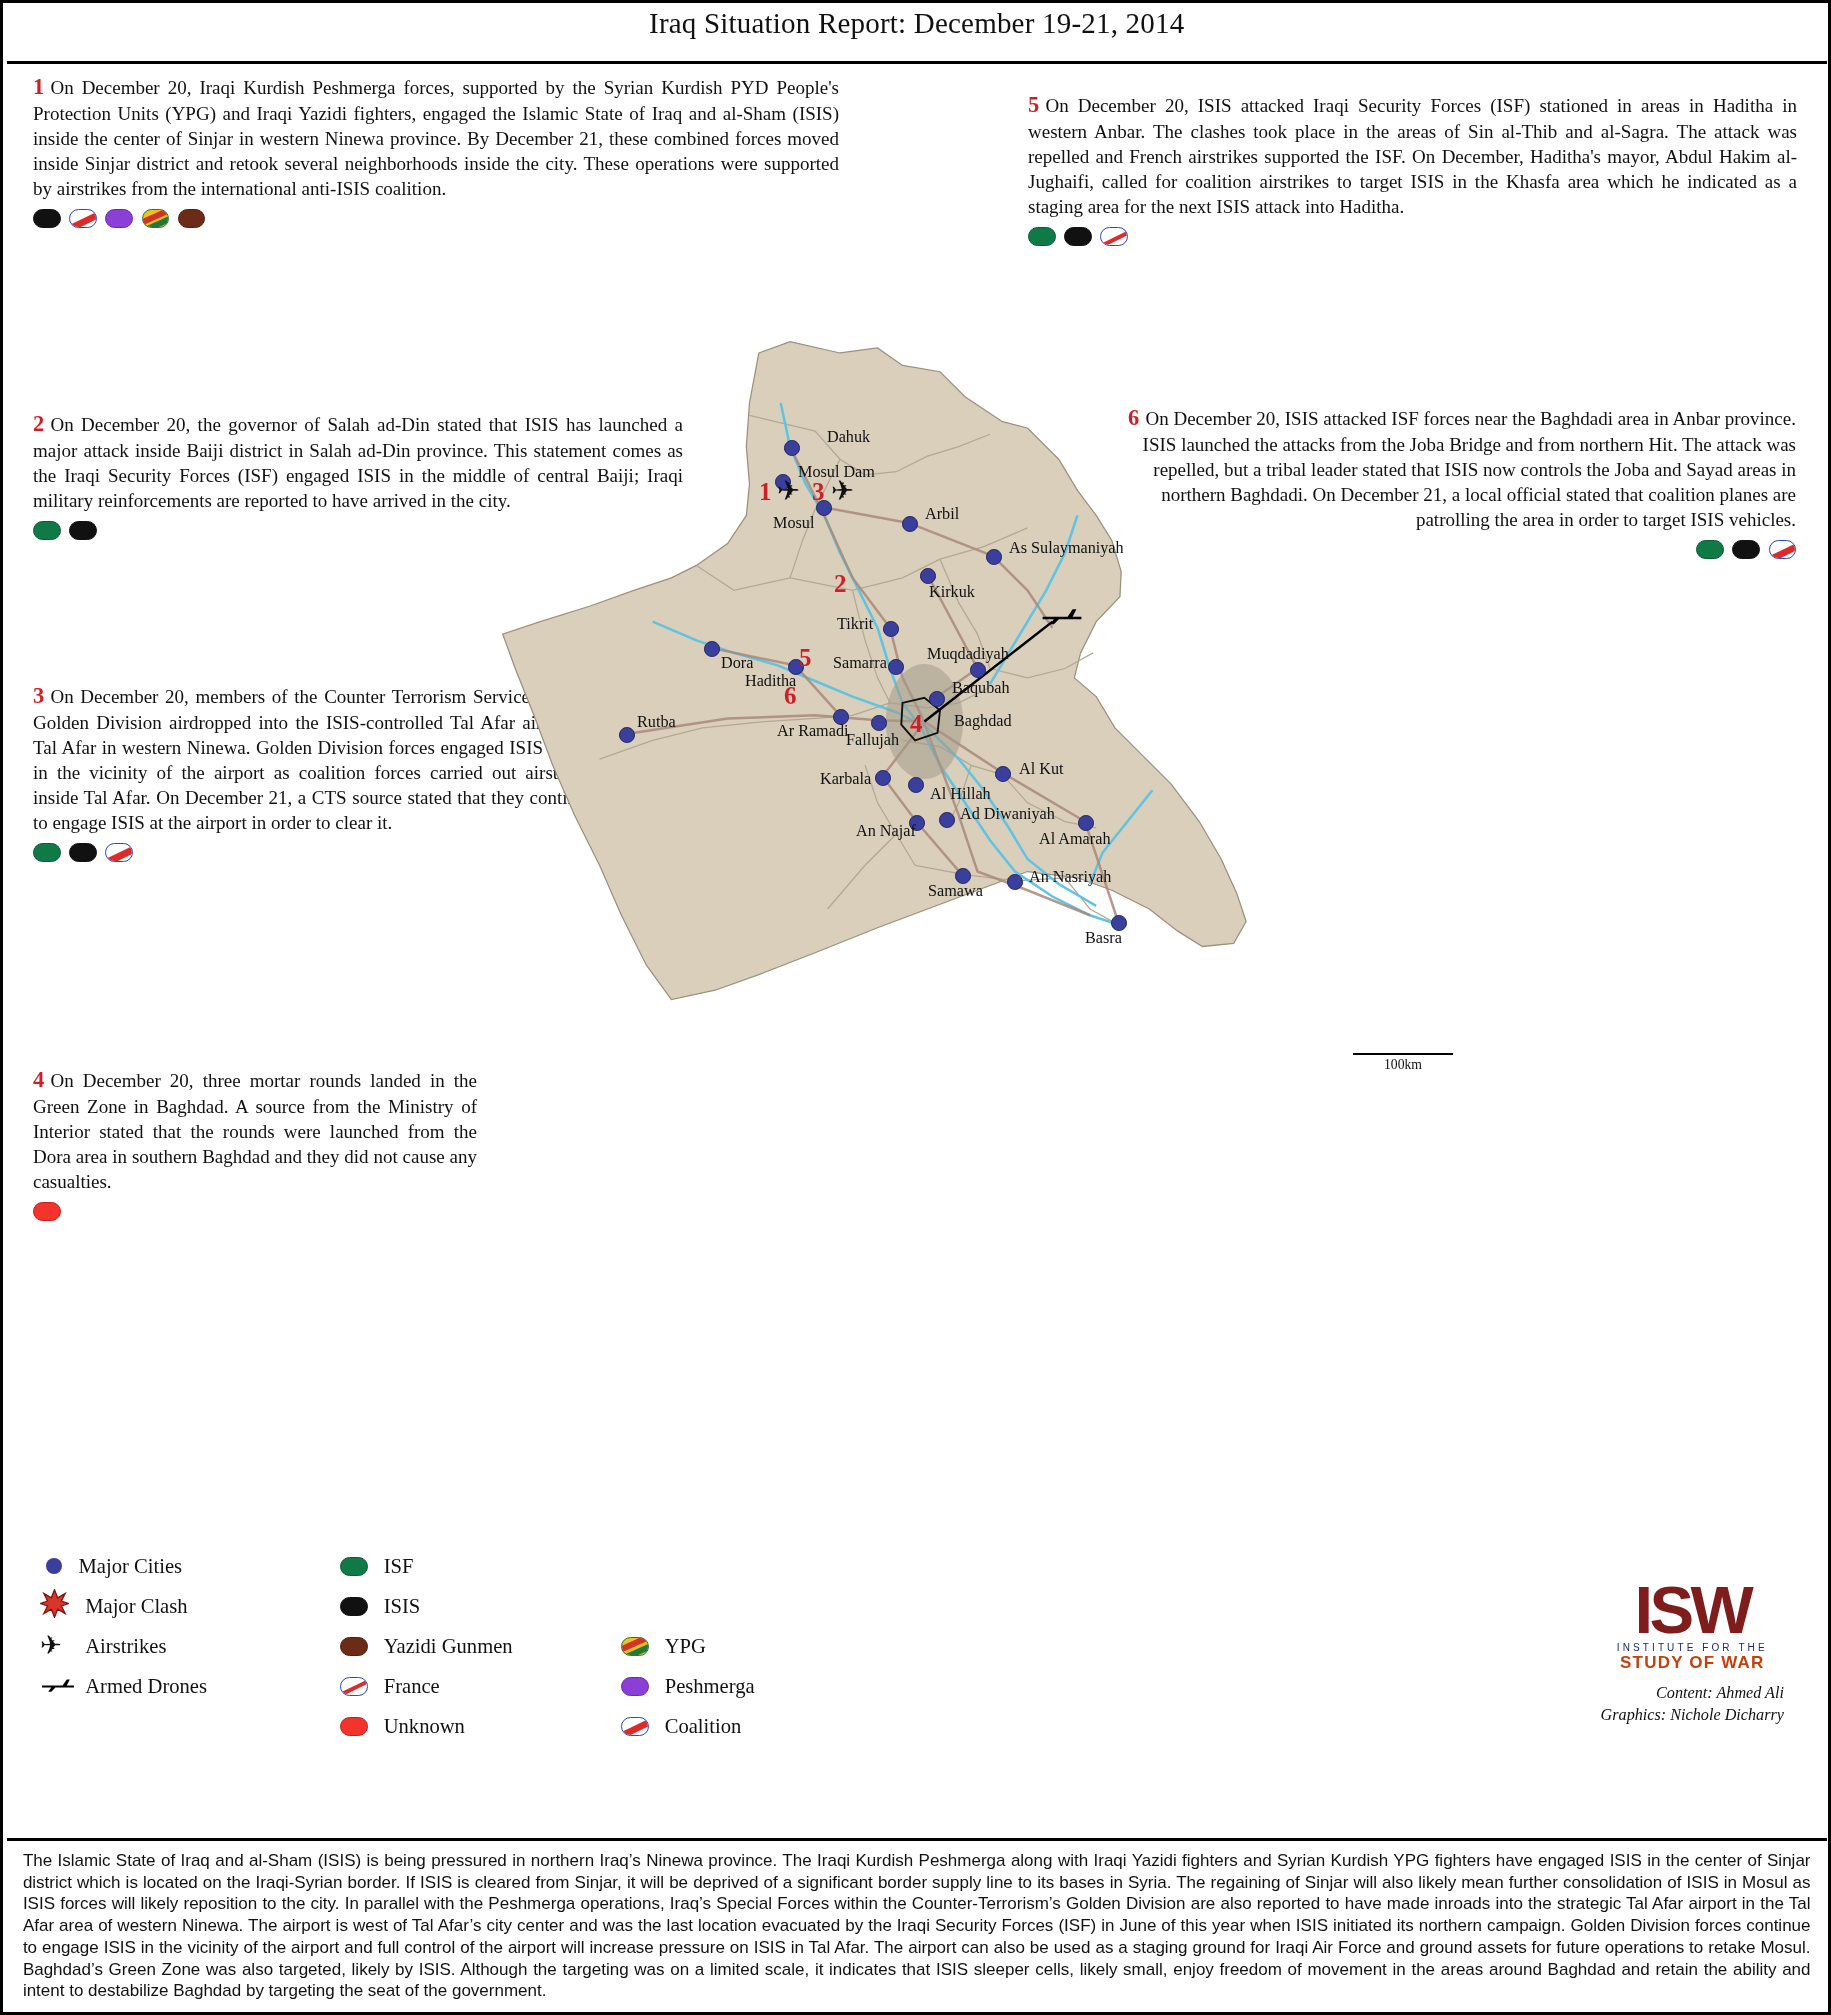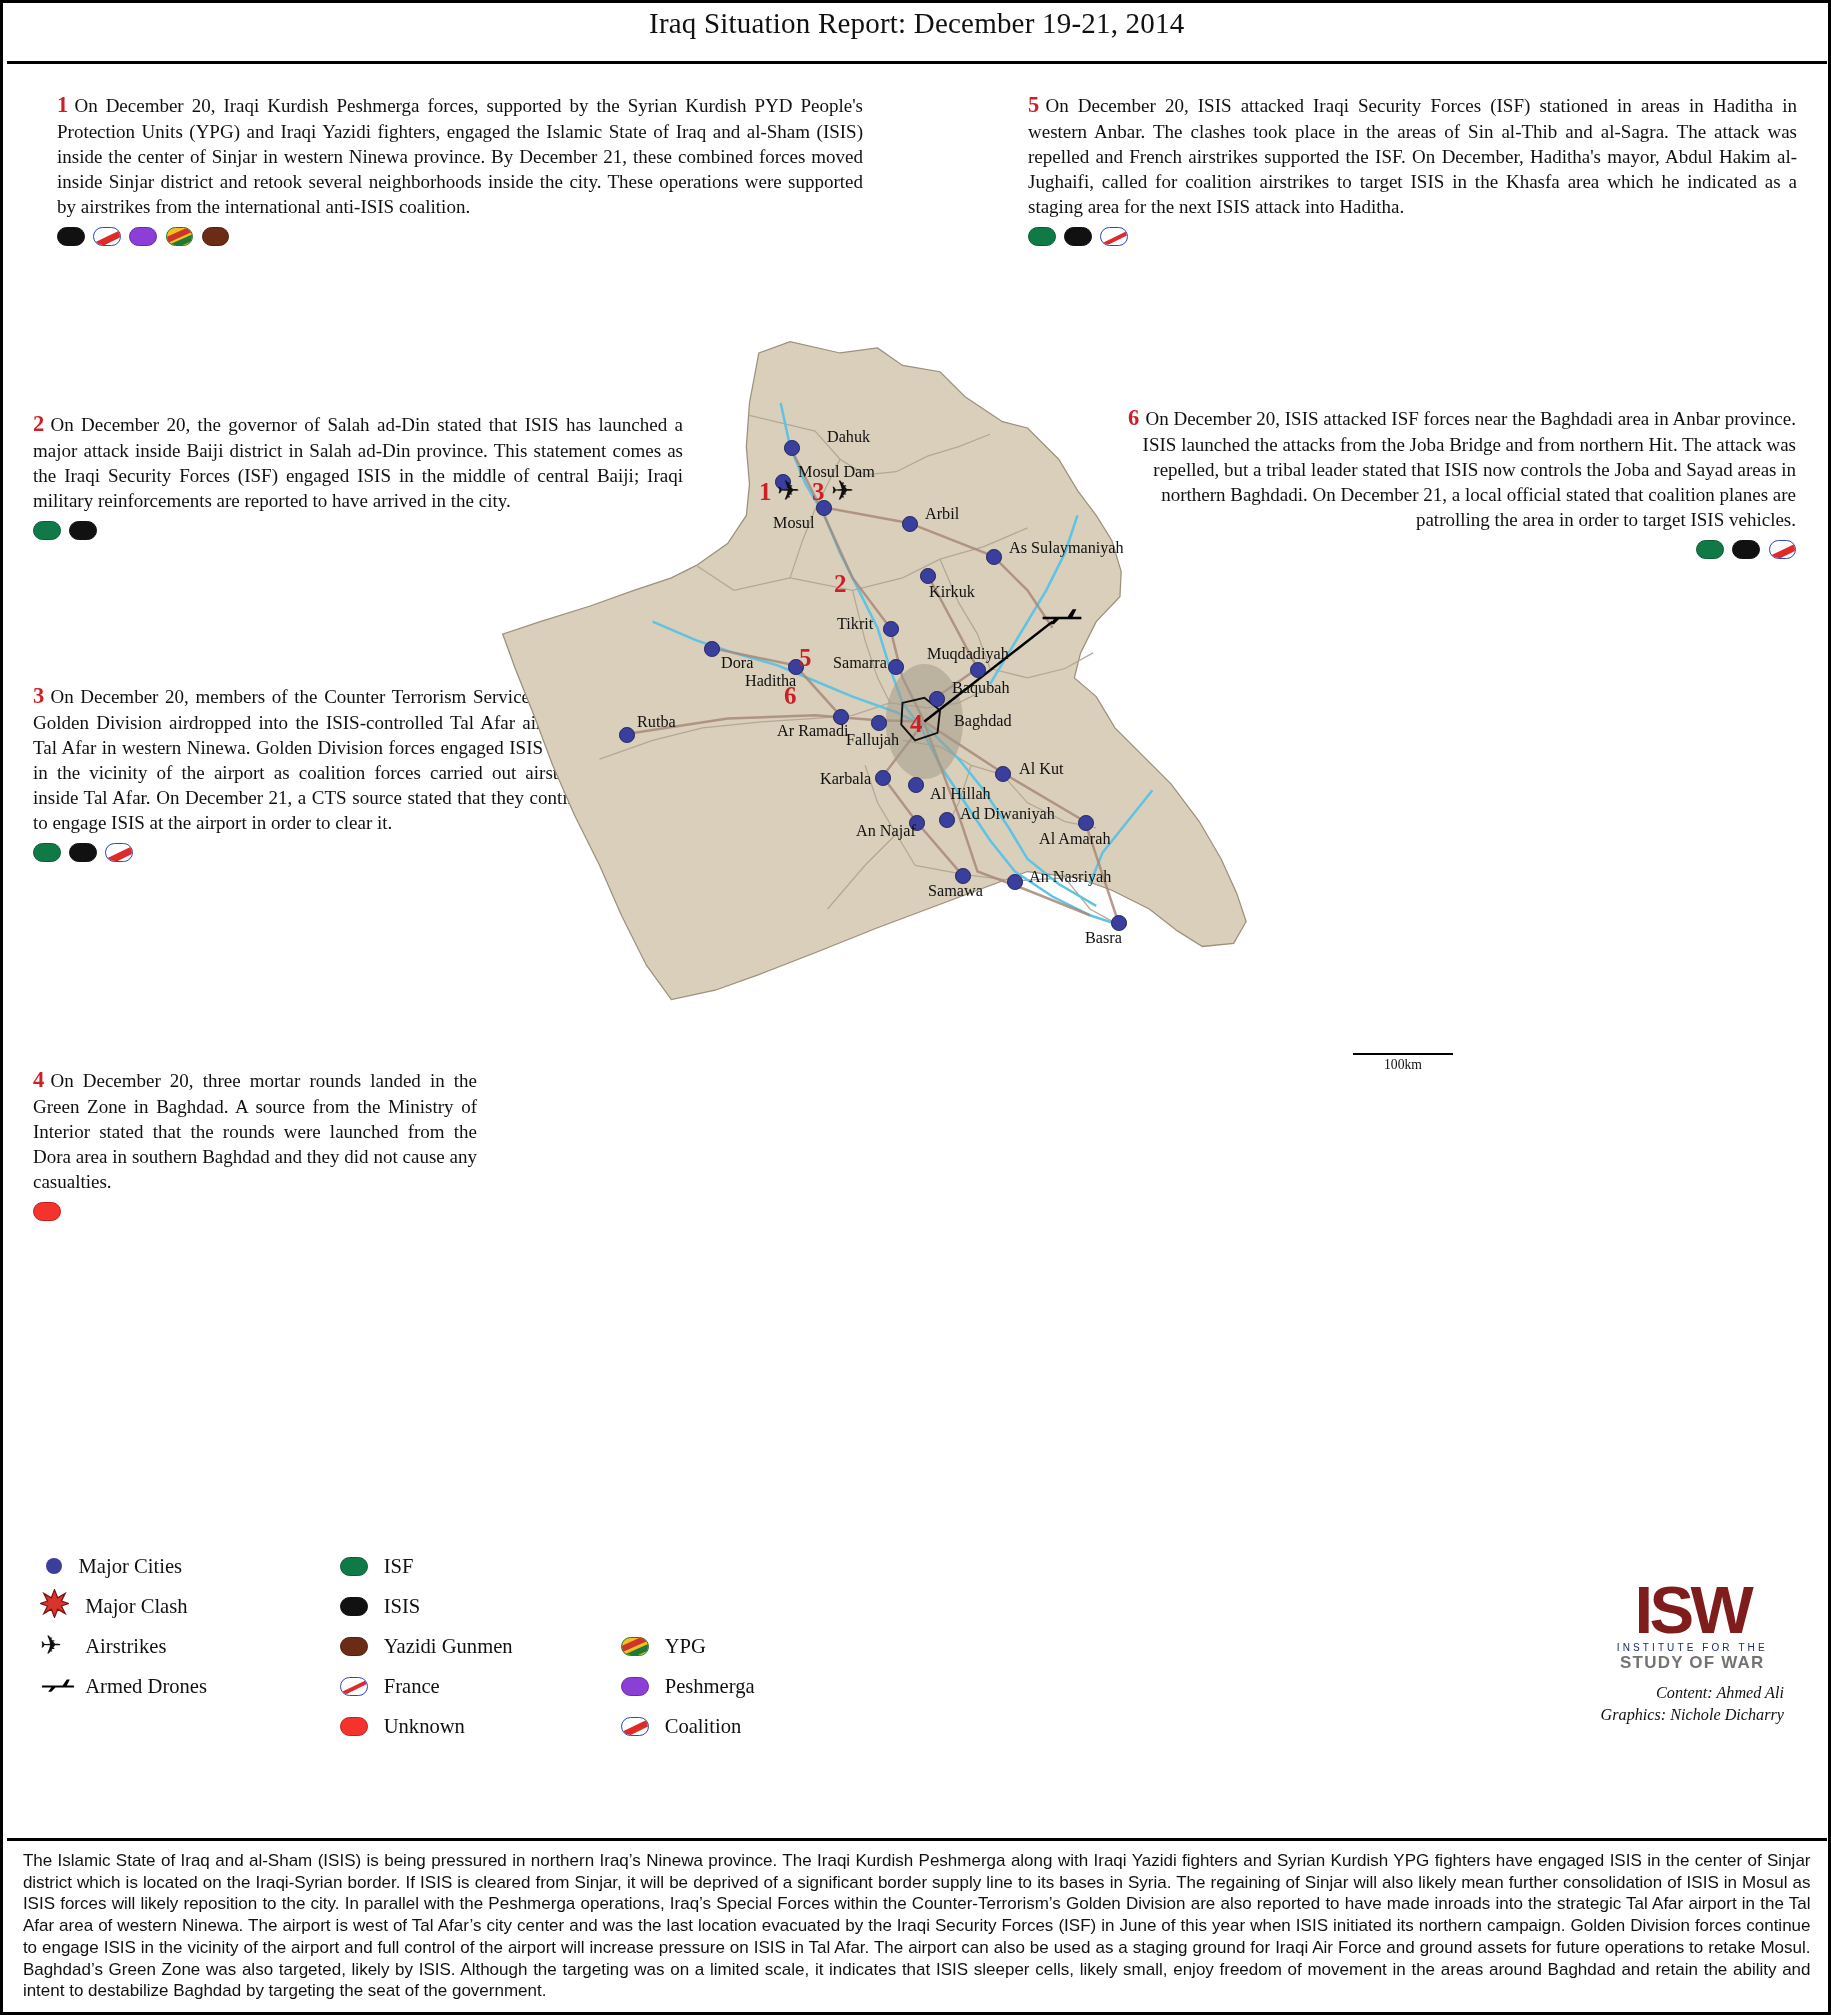--- a/index.html
+++ b/index.html
@@ -44,36 +44,36 @@
   
   #legend{position:absolute;left:37px;top:1543px;width:781px;font-size:20.6px;}
   .leg-col{position:absolute;}
   .leg-row{display:flex;align-items:center;gap:16.2px;height:40px;}
   .leg-dot{width:16.2px;height:16.2px;border-radius:50%;background:#3a3f9e;margin-left:6.2px;}
 
   
   #isw{position:absolute;right:44px;top:1575px;text-align:center;}
   #isw .mark{font-size:67px;font-weight:bold;letter-spacing:-3.7px;color:#7f1d1d;line-height:.95;font-family:"Liberation Sans",sans-serif;}
   #isw .sub1{font-size:10px;letter-spacing:3.1px;color:#1b2a6b;font-family:"Liberation Sans",sans-serif;}
-  #isw .sub2{font-size:17px;letter-spacing:1.2px;color:#737373;font-family:"Liberation Sans",sans-serif;font-weight:bold;}
+  #isw .sub2{font-size:17px;letter-spacing:1.2px;color:#c2410c;font-family:"Liberation Sans",sans-serif;font-weight:bold;}
   #isw .credit{font-size:16.2px;font-style:italic;text-align:right;margin-top:10px;line-height:1.35;}
 
   
   #summary{position:absolute;left:3.7px;bottom:3.7px;width:1820px;box-sizing:border-box;border-top:3.1px solid #000;padding:8.7px 16.2px 6.2px 16.2px;font-family:"Liberation Sans",sans-serif;font-size:17px;line-height:1.28;text-align:justify;}
 </style>
 </head>
 <body>
 
 <div id="page">
 
   <div class="title-bar">
     <div class="title">Iraq Situation Report: December 19-21, 2014</div>
   </div>
 
-  <div class="txtblock" style="left:30px;top:87px;width:806px;margin-left:24px;">
+  <div class="txtblock" style="left:30px;top:69px;width:806px;">
     <span class="num">1</span><span>On December 20, Iraqi Kurdish Peshmerga forces, supported by the Syrian Kurdish PYD People's Protection Units (YPG) and Iraqi Yazidi fighters, engaged the Islamic State of Iraq and al-Sham (ISIS) inside the center of Sinjar in western Ninewa province. By December 21, these combined forces moved inside Sinjar district and retook several neighborhoods inside the city. These operations were supported by airstrikes from the international anti-ISIS coalition.</span>
     <div class="icons">
       <span class="chip isis"></span>
       <span class="chip coalition"></span>
       <span class="chip peshmerga"></span>
       <span class="chip ypg"></span>
       <span class="chip yazidi"></span>
     </div>
   </div>
 

